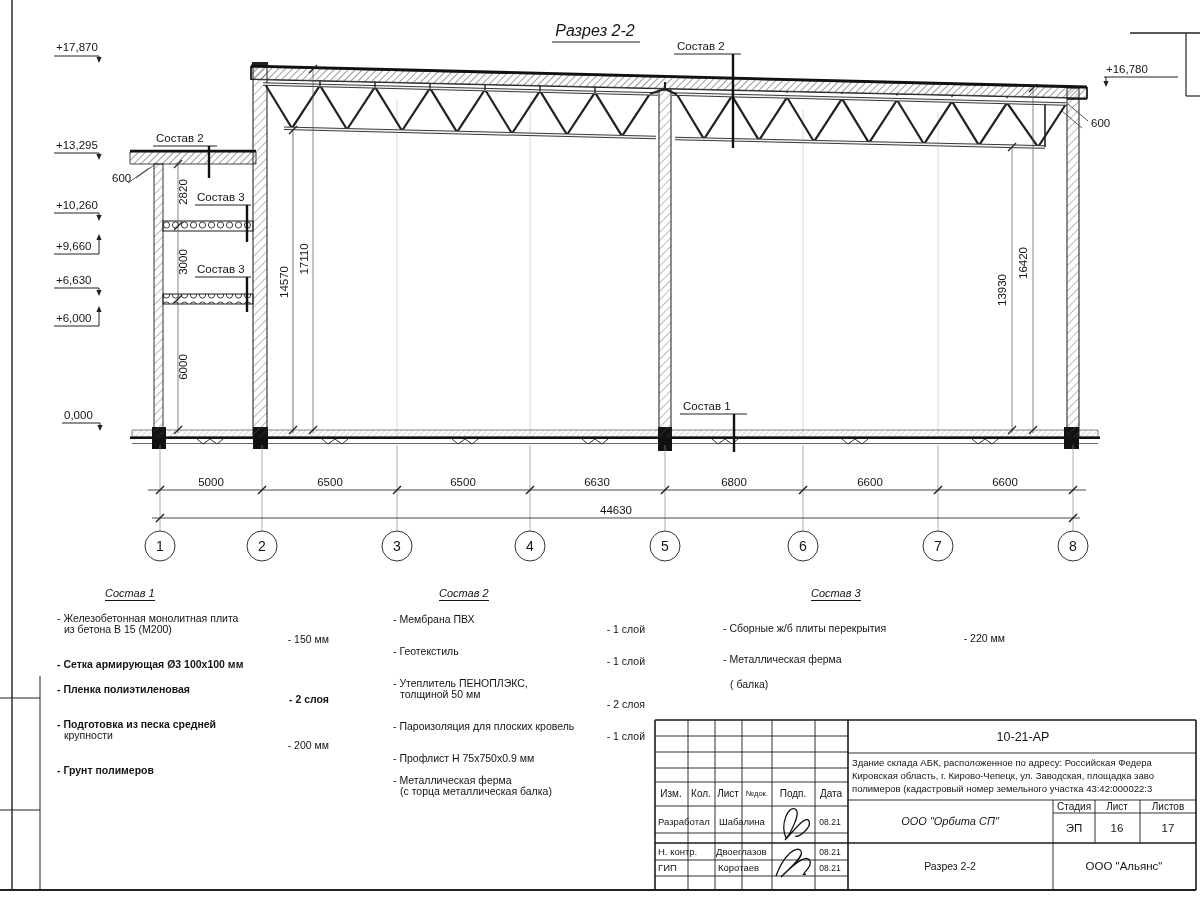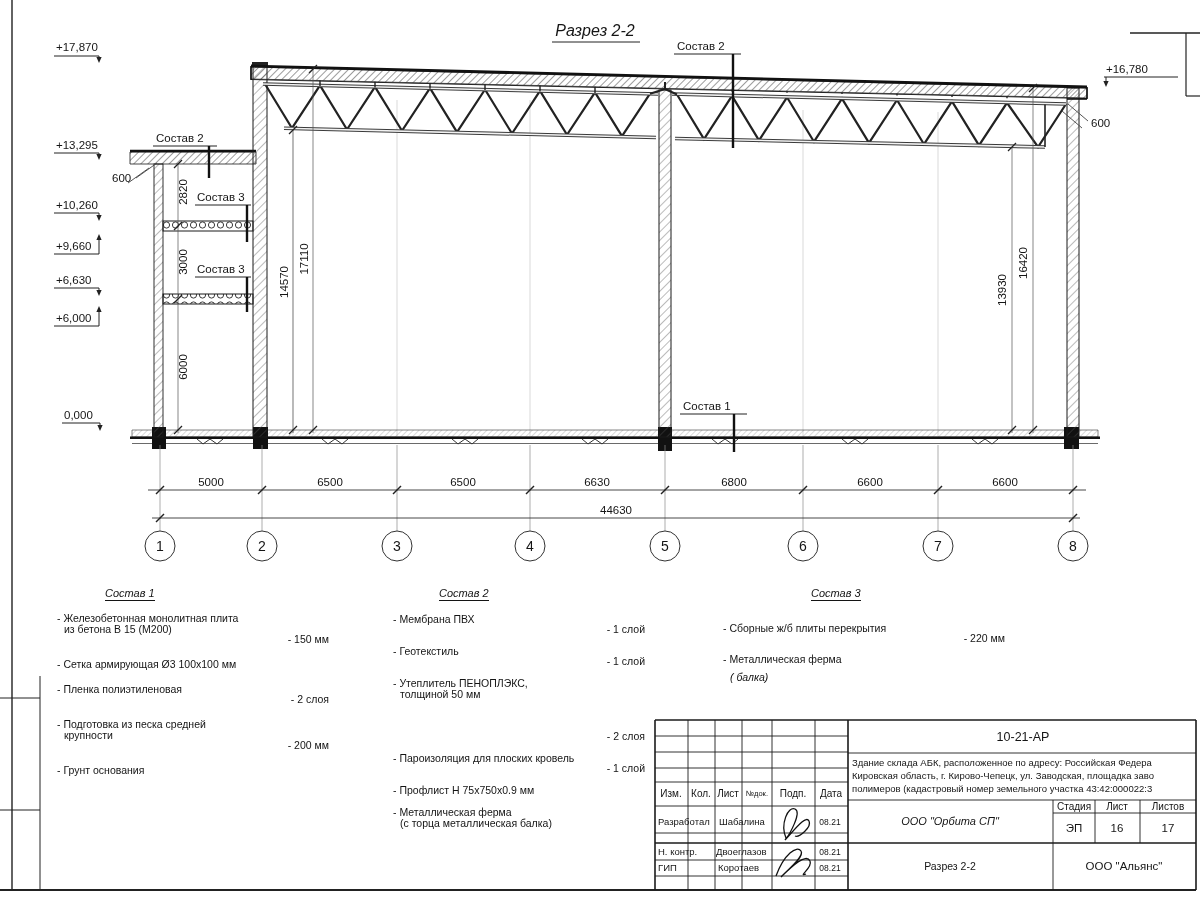--- a/index.html
+++ b/index.html
@@ -14,23 +14,23 @@
   .tb-s{font-size:9.5px;} .tb-xs{font-size:8.5px;} .tb-h{font-size:10px;} .tb-n{font-size:12.5px;}
   .tb-org{font-size:11px;font-style:italic;} .tb-v{font-size:11.5px;} .tb-t{font-size:10.5px;} .tb-c{font-size:11.5px;}
   .tb-tiny{font-size:7.5px;}
   .legend{position:absolute;font-size:10.5px;line-height:10px;}
   .legend .ltitle{display:inline-block;font-style:italic;border-bottom:1px solid #141414;
                   padding-bottom:2px;margin-bottom:0px;font-size:11px;}
   .lrow{display:flex;width:100%;flex-direction:column;}
   .lrow .val{margin-left:auto;white-space:nowrap;padding-left:6px;}
   .lrow .txt{white-space:nowrap;}
   .cont .txt{padding-left:7px;}
-  .legend1 .g{margin-top:15px;} .legend1 .c{margin-top:1px;} .legend1 .first{margin-top:12px;}
-  .legend2 .g{margin-top:12px;} .legend2 .c{margin-top:1px;gap:32px;} .legend2 .first{margin-top:13px;}
-  .legend3 .g{margin-top:11px;} .legend3 .c{margin-top:8px;font-style:italic;} .legend3 .first{margin-top:22px;justify-content:flex-end;}
+  .legend1 .g{margin-top:15px;font-weight:bold;} .legend1 .c{margin-top:1px;} .legend1 .first{margin-top:12px;}
+  .legend2 .g{margin-top:12px;} .legend2 .c{margin-top:1px;} .legend2 .first{margin-top:13px;}
+  .legend3 .g{margin-top:11px;} .legend3 .c{margin-top:15px;} .legend3 .first{margin-top:22px;justify-content:flex-end;}
 </style>
 </head>
 <body>
 
 <div class="sheet">
 
 <svg width="1200" height="900" viewBox="0 0 1200 900">
   <defs>
     <pattern id="pRoof" width="5" height="5" patternUnits="userSpaceOnUse" patternTransform="rotate(45)">
       <line x1="0" y1="0" x2="0" y2="5" stroke="#3a3a3a" stroke-width="1"></line>
@@ -422,21 +422,21 @@
       </div>
   <div class="lrow g">
         <span class="txt">- Подготовка из песка средней</span>
         <span class="val"></span>
       </div>
   <div class="lrow c cont">
         <span class="txt">крупности</span>
         <span class="val">- 200 мм</span>
       </div>
   <div class="lrow g">
-        <span class="txt">- Грунт основания</span>
+        <span class="txt">- Грунт полимеров</span>
         <span class="val"></span>
       </div>
 </div>
 
 <div class="legend legend2" style="left:393px;top:588px;width:252px;">
   <div style="margin-left:46px;"><span class="ltitle">Состав 2</span></div>
   <div class="lrow first">
         <span class="txt">- Мембрана ПВХ</span>
         <span class="val">- 1 слой</span>
       </div>

